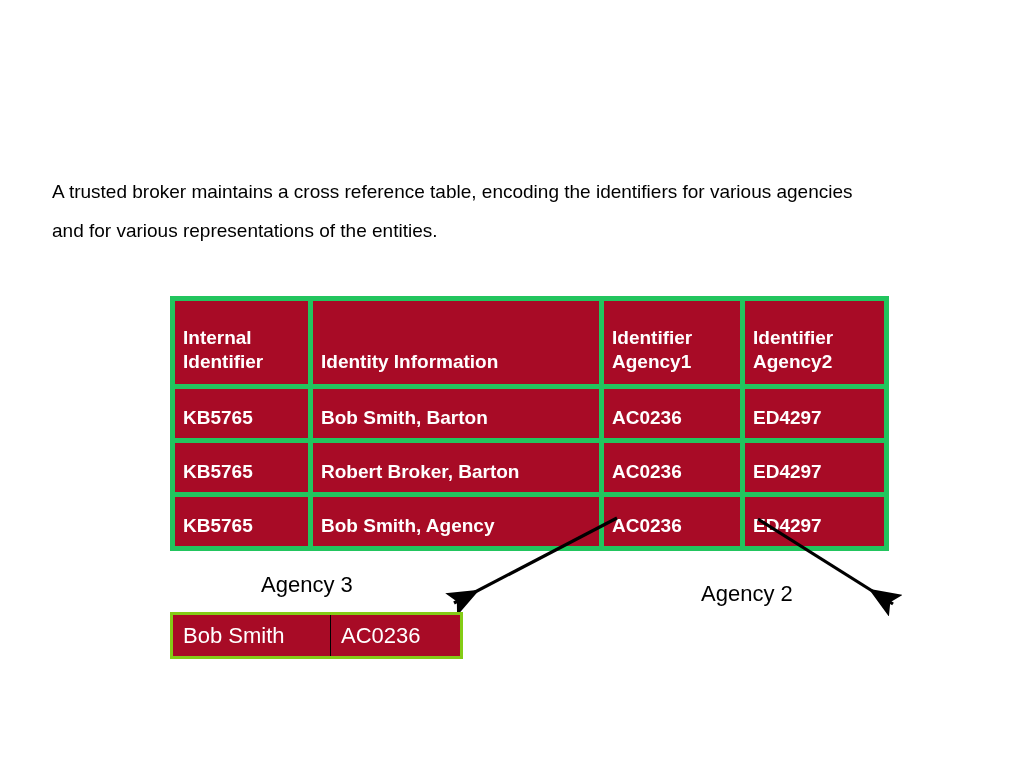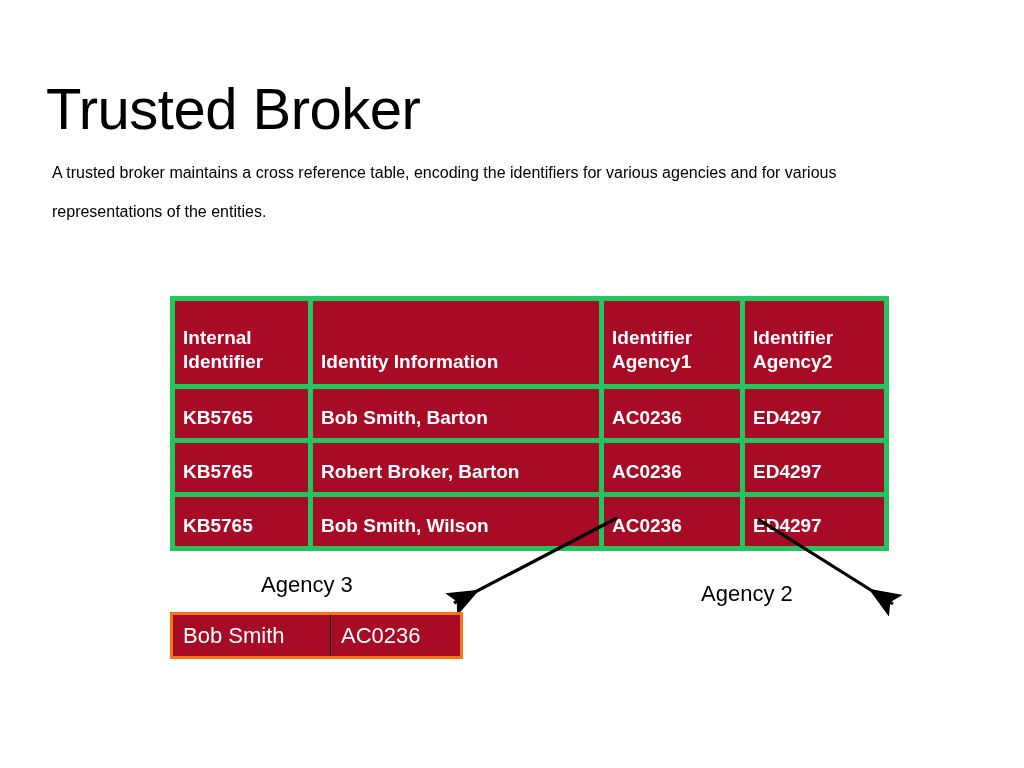--- a/index.html
+++ b/index.html
@@ -27,23 +27,23 @@
     line-height: 68px;
     letter-spacing: -0.5px;
     white-space: nowrap;
     color: #000000;
   }
 
   
   #body-paragraph {
     position: absolute;
     left: 52px;
-    top: 137px;
+    top: 153px;
     width: 830px;
-    font-size: 16px;
+    font-size: 19px;
     line-height: 39px;
     font-weight: normal;
     color: #000000;
   }
 
   
   #xref-table {
     position: absolute;
     left: 170px;
     top: 296px;
@@ -94,21 +94,21 @@
     font-weight: normal;
     color: #000000;
     white-space: nowrap;
   }
   #agency1-label { left: 261px; top: 572px; }
   #agency2-label { left: 701px; top: 581px; }
 
   
   .agency-box {
     position: absolute;
-    border: 3px solid #f97316;
+    border: 3px solid #84cc16;
     border-collapse: collapse;
     background: #701a75;
     table-layout: fixed;
   }
   .agency-box td {
     border: 1px solid #000000;
     background: #A80B26;
     color: #ffffff;
     font-size: 22px;
     font-weight: normal;
@@ -122,21 +122,20 @@
   #agency1-box .cell-id   { width: 119px; }
   #agency2-box { left: 632px; top: 612px; width: 288px; }
   #agency2-box .cell-name { width: 166px; }
   #agency2-box .cell-id   { width: 116px; }
 </style>
 </head>
 <body>
 
 <div id="slide">
 
-  <h1 id="slide-title">Trusted Broker</h1>
 
   <p id="body-paragraph">A trusted broker maintains a cross reference table, encoding the identifiers for various agencies and for various representations of the entities.</p>
 
   <table id="xref-table">
     <tbody>
       <tr class="header-row">
         <td class="col-internal hdr-two-line">Internal
 Identifier</td>
         <td class="col-identity">Identity Information</td>
         <td class="col-agency1 hdr-two-line">Identifier
@@ -154,21 +153,21 @@
 
       <tr class="data-row">
         <td>KB5765</td>
         <td>Robert Broker, Barton</td>
         <td>AC0236</td>
         <td>ED4297</td>
       </tr>
 
       <tr class="data-row">
         <td>KB5765</td>
-        <td>Bob Smith, Wilson</td>
+        <td>Bob Smith, Agency</td>
         <td>AC0236</td>
         <td>ED4297</td>
       </tr>
     </tbody>
   </table>
 
   <svg id="arrows" viewBox="0 0 1024 768">
     <defs>
       <marker id="arrowhead-left" markerWidth="10" markerHeight="8" refX="9" refY="4" orient="auto" markerUnits="strokeWidth">
         <path d="M 0 4 L 10 0 L 8 4 L 10 8 Z" fill="#000000"></path>

